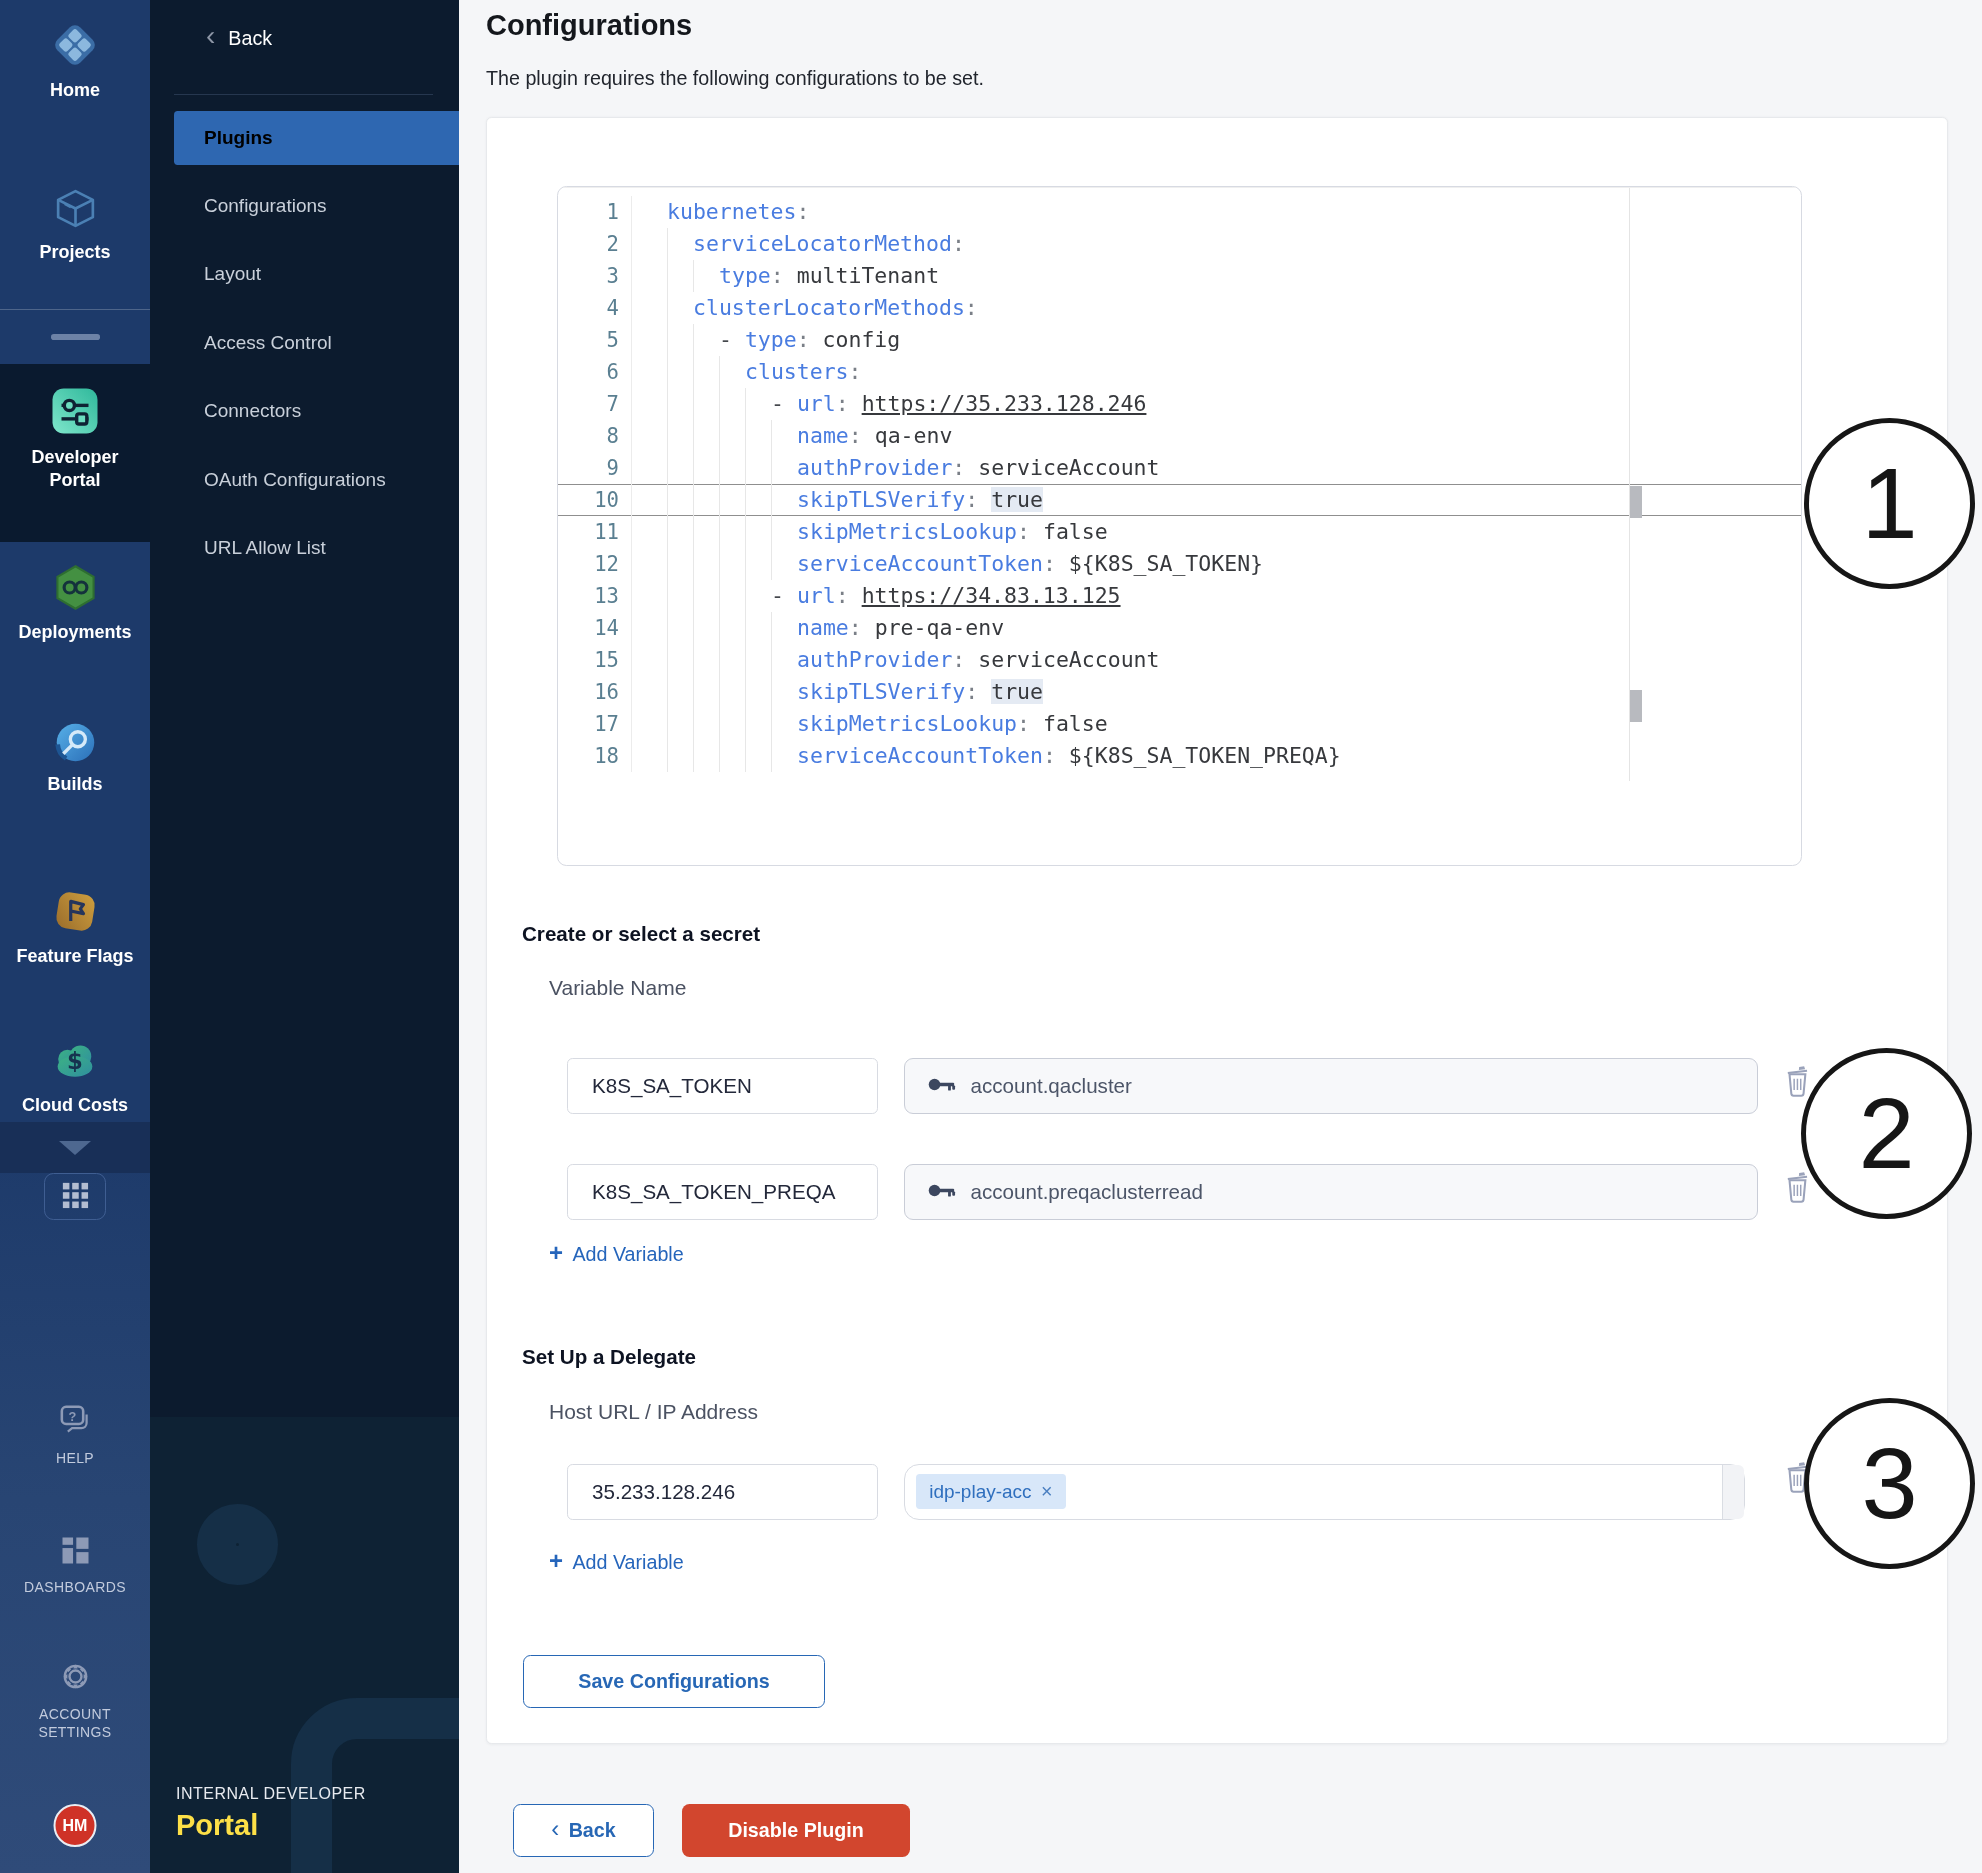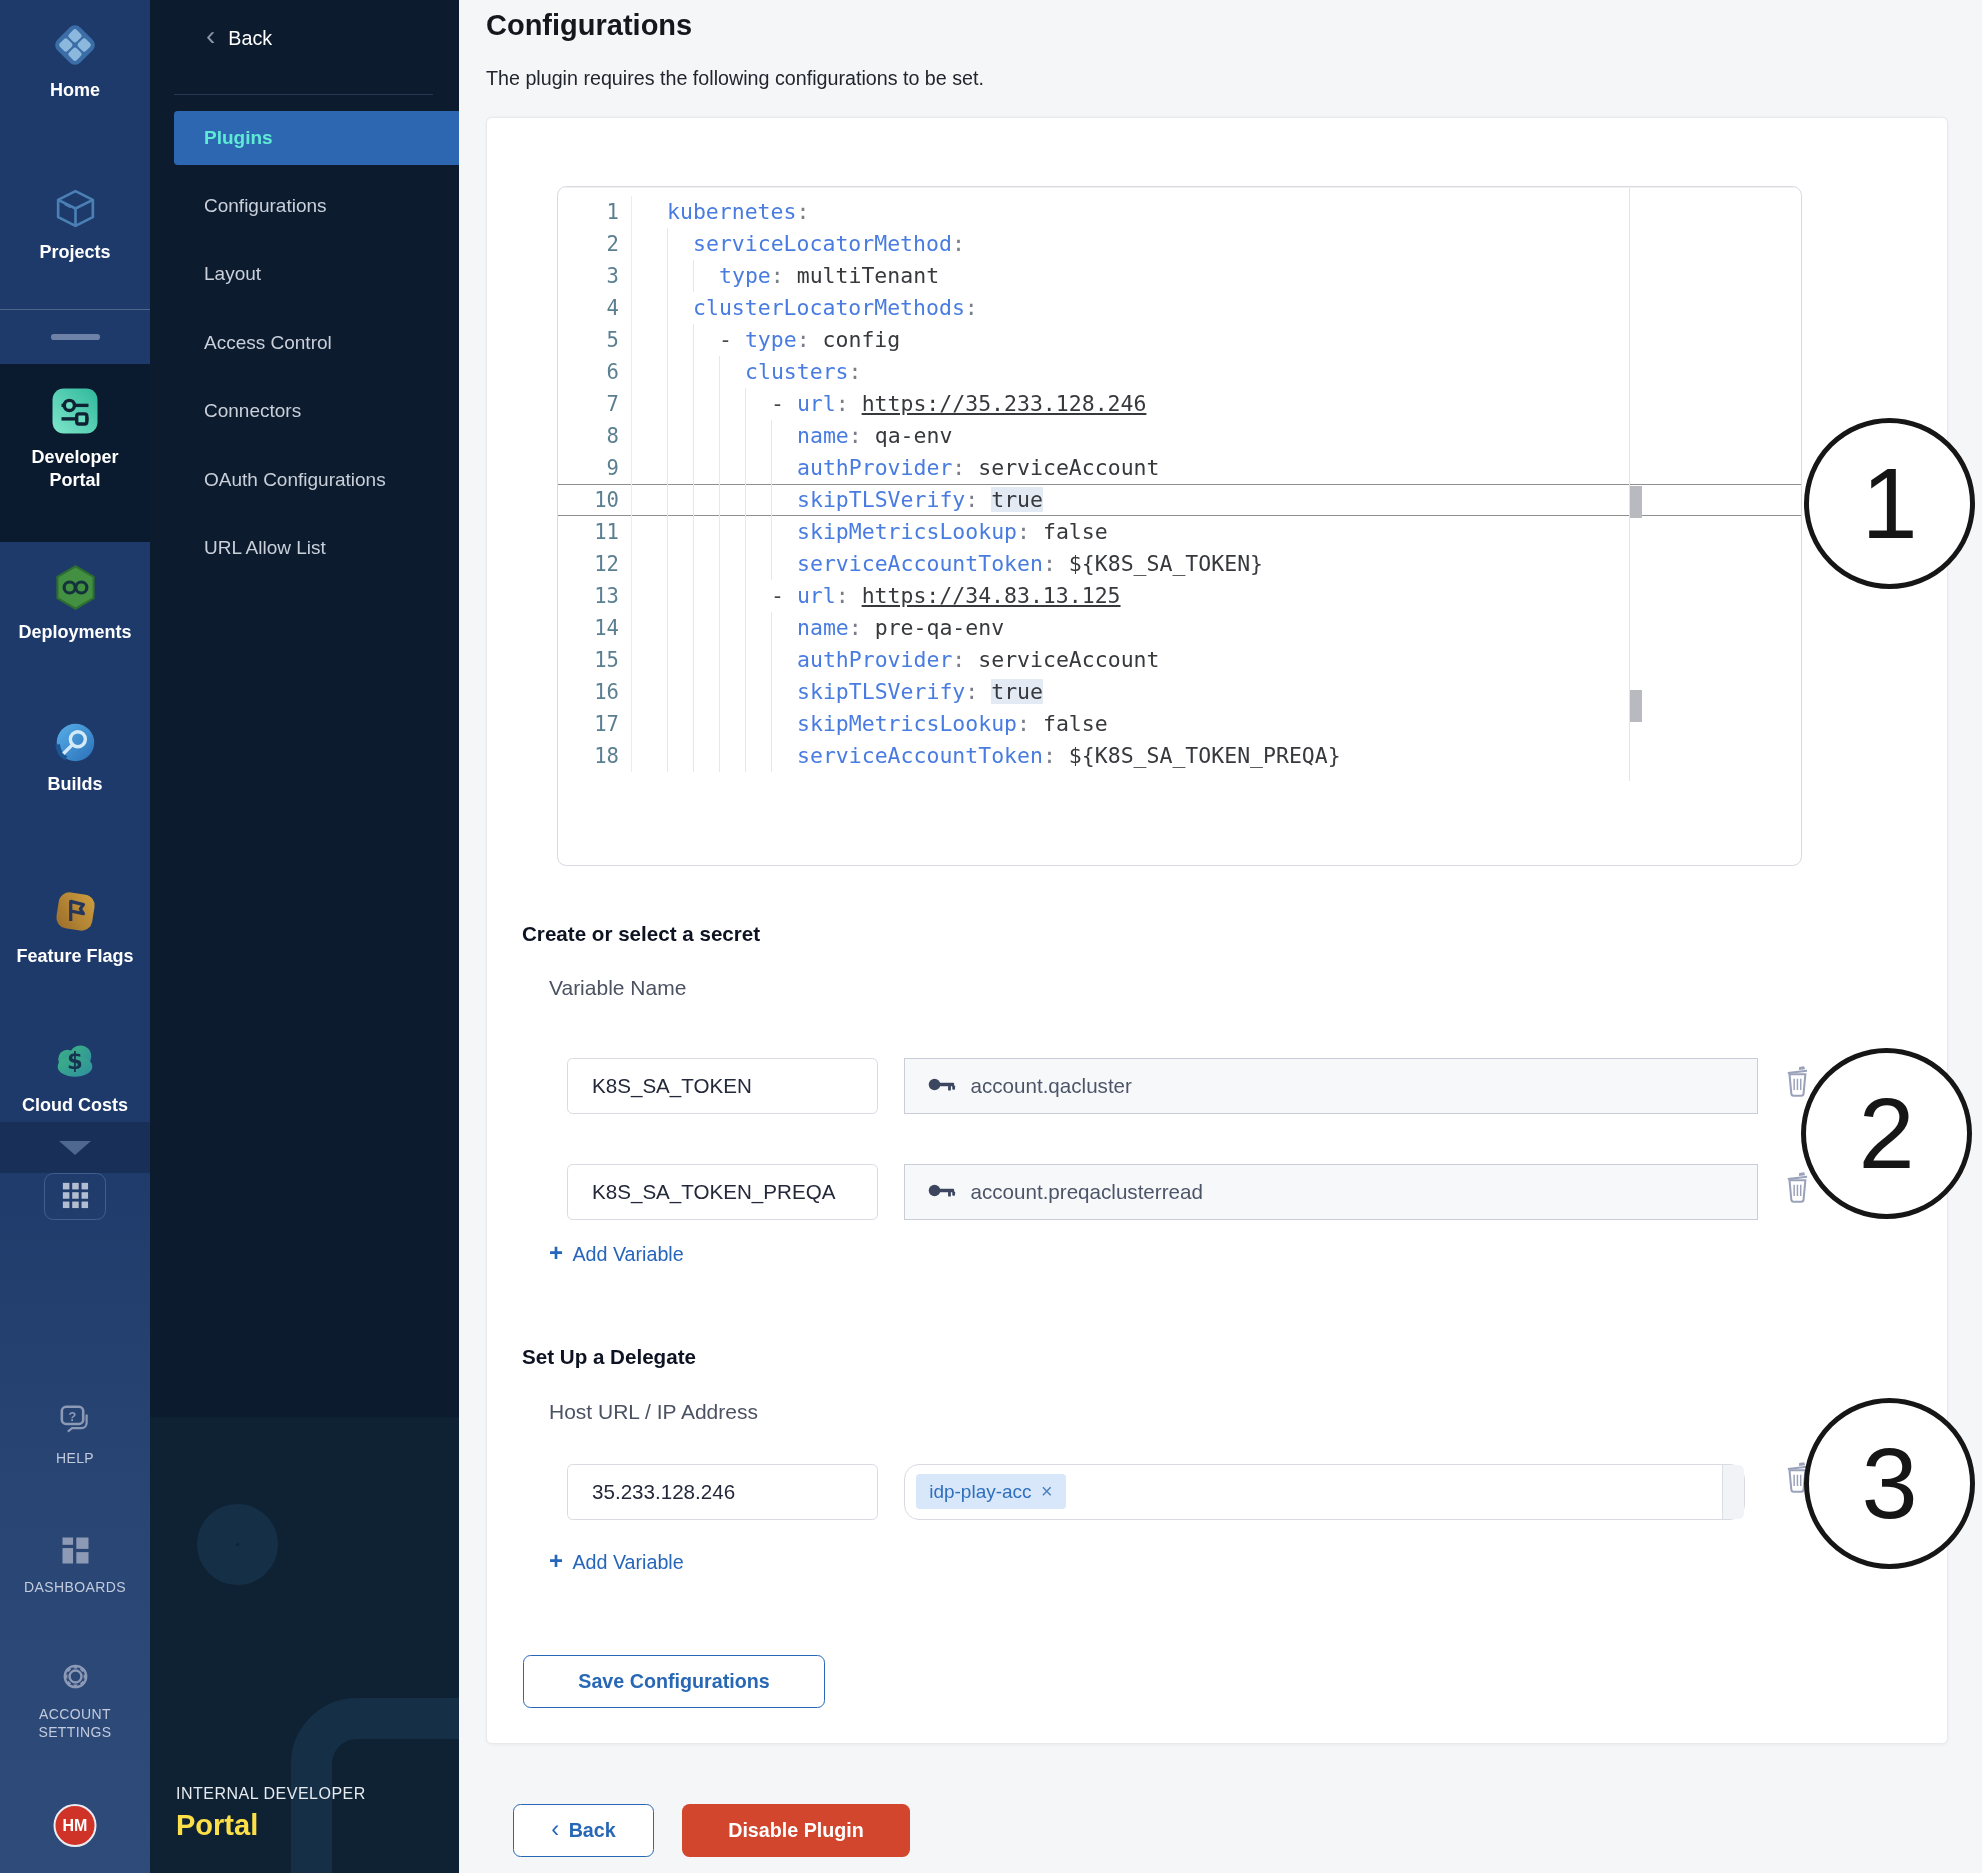--- a/index.html
+++ b/index.html
@@ -29,21 +29,21 @@
   .grid-box { position:absolute; top:1173px; left:50%; transform:translateX(-50%); width:62px; height:47px; border:1.4px solid #3f5e92; border-radius:9.4px; display:flex; align-items:center; justify-content:center; cursor:pointer; }
   .avatar { position:absolute; top:1804px; left:50%; transform:translateX(-50%); width:43px; height:43px; border-radius:50%; background:#cf3227; border:2.8px solid #e9edf3; color:#fff; font-weight:700; font-size:16px; display:flex; align-items:center; justify-content:center; cursor:pointer; }
 
   
   .sidenav { position:relative; flex:none; width:309px; height:1874px; background:#0c1b2e; z-index:2; }
   .back-row { position:absolute; top:26px; left:56px; display:flex; align-items:center; gap:13px; cursor:pointer; }
   .back-chev { color:#8d96a6; font-size:28px; line-height:1; margin-top:-3.7px; }
   .back-lbl { color:#ffffff; font-size:19.7px; }
   .nav-divider { position:absolute; top:94px; left:24px; right:26px; height:0.9px; background:#26374f; }
   .nav-item { position:absolute; left:24px; right:0; height:54px; line-height:54px; padding-left:30px; color:#c9d0da; font-size:19px; cursor:pointer; white-space:nowrap; }
-  .nav-item.selected { background:#2e67b1; border-radius:3.7px 0 0 3.7px; color:#5eead4; font-weight:700; }
+  .nav-item.selected { background:#2e67b1; border-radius:3.7px 0 0 3.7px; color:#000000; font-weight:700; }
   .nav-footer { position:absolute; left:0; top:1417px; right:0; bottom:0; background:#0e2234; overflow:hidden; }
   .ring { position:absolute; left:47px; top:87px; width:81px; height:81px; border:39px solid #152f47; border-radius:50%; }
   .ring2 { position:absolute; left:141px; top:281px; width:262px; height:262px; border:41px solid #152f47; border-radius:66px; }
   .idp-eyebrow { position:absolute; left:26px; top:368px; color:#e8ebf0; font-size:16px; letter-spacing:0.5px; }
   .idp-title { position:absolute; left:26px; top:392px; color:#fde047; font-size:29px; font-weight:700; }
 
   
   .main { position:relative; flex:1; height:1874px; background:#f5f6f8; }
   .page-title { position:absolute; left:27px; top:9.4px; margin:0; font-size:29px; font-weight:700; color:#14171c; }
   .subtitle { position:absolute; left:27px; top:67px; margin:0; font-size:19.7px; color:#21252d; }
@@ -80,21 +80,21 @@
   
   .sec-h { position:absolute; left:35px; margin:0; font-size:20.6px; font-weight:700; color:#0d1322; }
   .sec1 { top:804px; }
   .sec2 { top:1227px; }
   .flab { position:absolute; left:62px; font-size:21px; color:#4b5262; }
   .lab1 { top:858px; }
   .lab2 { top:1282px; }
   .vrow { position:absolute; left:62px; height:71px; display:flex; align-items:center;padding-left:18px; }
   .row-1 { top:932px; } .row-2 { top:1038px; } .row-3 { top:1338px; }
   .name-input { width:311px; height:56px; border:0.9px solid #d8dbe2; border-radius:5.6px; font-family:inherit; font-size:20.6px; color:#23283a; padding:0 24px; background:#fff; outline:none; }
-  .secret-field { margin-left:26px; width:854px; height:56px; background:#f7f8fa; border:0.9px solid #c9cdd7; border-radius:0; display:flex; align-items:center; padding:0 22.5px; gap:15px; cursor:pointer;text-align:center; }
+  .secret-field { margin-left:26px; width:854px; height:56px; background:#f7f8fa; border:0.9px solid #c9cdd7; border-radius:9px; display:flex; align-items:center; padding:0 22.5px; gap:15px; cursor:pointer;text-align:center; }
   .secret-text { font-size:20.6px; color:#4c5568; }
   .tag-field { position:relative; margin-left:26px; width:841px; height:56px; background:#fff; border:0.9px solid #d8dbe2; border-radius:15px; display:flex; align-items:center; padding:0 11.2px; cursor:text; }
   .tag-cap { position:absolute; right:0; top:0; bottom:0; width:22.5px; background:#f2f3f6; border-left:0.9px solid #dadde3; border-radius:0 5.6px 5.6px 0; }
   .tag { background:#d8e7f9; border-radius:3.7px; padding:6.6px 13px; font-size:19px; color:#2f6fbe; display:flex; align-items:center; gap:9.4px; }
   .tag .x { color:#4a7fc0; font-size:19.7px; cursor:pointer; line-height:1; }
   .addvar { position:absolute; left:62px; display:flex; align-items:center; gap:9.4px; color:#2565bb; font-size:19.7px; cursor:pointer; }
   .addvar .plus { font-size:24px; font-weight:700; margin-top:-2.8px; }
   .add1 { top:1124px; } .add2 { top:1432px; }
   .trash { position:absolute; left:1297px; cursor:pointer; }
   .tr1 { top:946px; } .tr2 { top:1052px; } .tr3 { top:1342px; }

